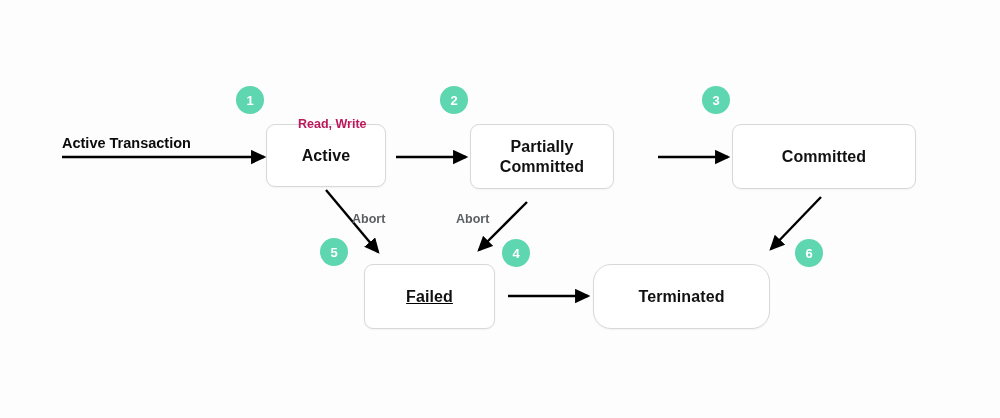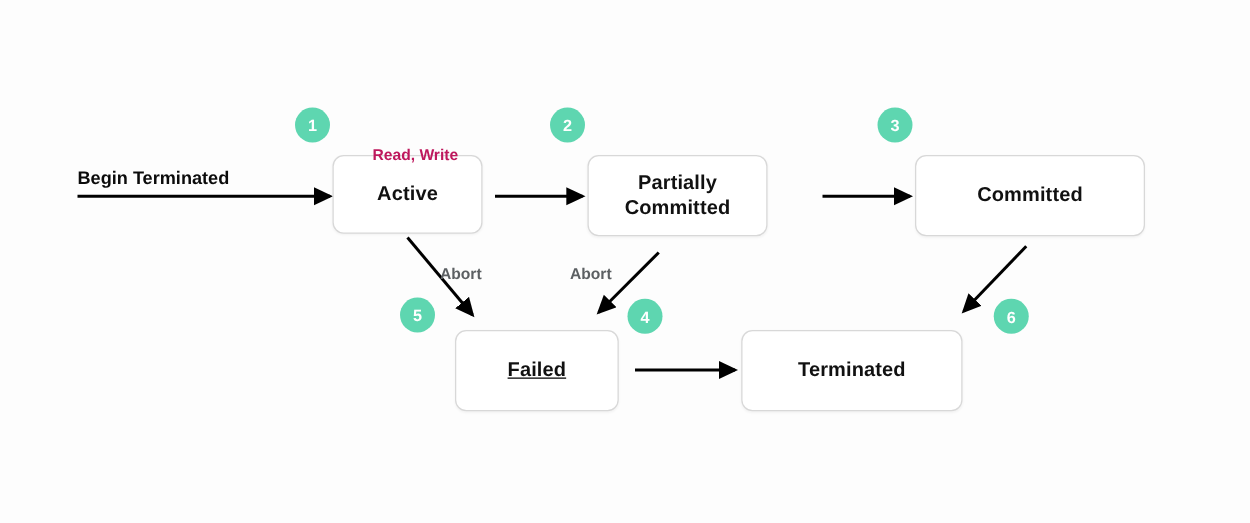--- a/index.html
+++ b/index.html
@@ -99,37 +99,37 @@
         <line x1="62" y1="157" x2="264" y2="157" stroke="#000000" stroke-width="2.4" marker-end="url(#arrowhead)"></line>
         <line x1="396" y1="157" x2="466" y2="157" stroke="#000000" stroke-width="2.4" marker-end="url(#arrowhead)"></line>
         <line x1="658" y1="157" x2="728" y2="157" stroke="#000000" stroke-width="2.4" marker-end="url(#arrowhead)"></line>
         <line x1="326" y1="190" x2="378" y2="252" stroke="#000000" stroke-width="2.4" marker-end="url(#arrowhead)"></line>
         <line x1="527" y1="202" x2="479" y2="250" stroke="#000000" stroke-width="2.4" marker-end="url(#arrowhead)"></line>
         <line x1="821" y1="197" x2="771" y2="249" stroke="#000000" stroke-width="2.4" marker-end="url(#arrowhead)"></line>
         <line x1="508" y1="296" x2="588" y2="296" stroke="#000000" stroke-width="2.4" marker-end="url(#arrowhead)"></line>
       </g>
   </svg>
 
-  <div class="entry-label" style="left:62px; top:136px;">Begin Terminated</div>
+  <div class="entry-label" style="left:62px; top:136px;">Active Transaction</div>
 
   <div id="states-container">
       <div class="state-box" style="left: 266px; top: 124px; width: 120px; height: 63px; border-color: rgb(216, 216, 216);">
         <div class="state-label">Active</div>
       </div>
       <div class="state-box" style="left: 470px; top: 124px; width: 144px; height: 65px; border-color: rgb(216, 216, 216);">
         <div class="state-label">Partially
 Committed</div>
       </div>
       <div class="state-box" style="left: 732px; top: 124px; width: 184px; height: 65px; border-color: rgb(216, 216, 216);">
         <div class="state-label">Committed</div>
       </div>
       <div class="state-box" style="left: 364px; top: 264px; width: 131px; height: 65px; border-color: rgb(216, 216, 216); text-decoration: underline;">
         <div class="state-label">Failed</div>
       </div>
-      <div class="state-box" style="left: 593px; top: 264px; width: 177px; height: 65px; border-color: rgb(216, 216, 216);">
+      <div class="state-box" style="left: 593px; top: 264px; width: 177px; height: 65px; border-color: rgb(216, 216, 216); border-radius: 18px;">
         <div class="state-label">Terminated</div>
       </div>
     </div>
 
   <div id="badges-container">
       <div class="badge" style="left: 236px; top: 86px; background: rgb(94, 214, 176);">
         <span class="badge-num">1</span>
       </div>
       <div class="badge" style="left: 440px; top: 86px; background: rgb(94, 214, 176);">
         <span class="badge-num">2</span>

